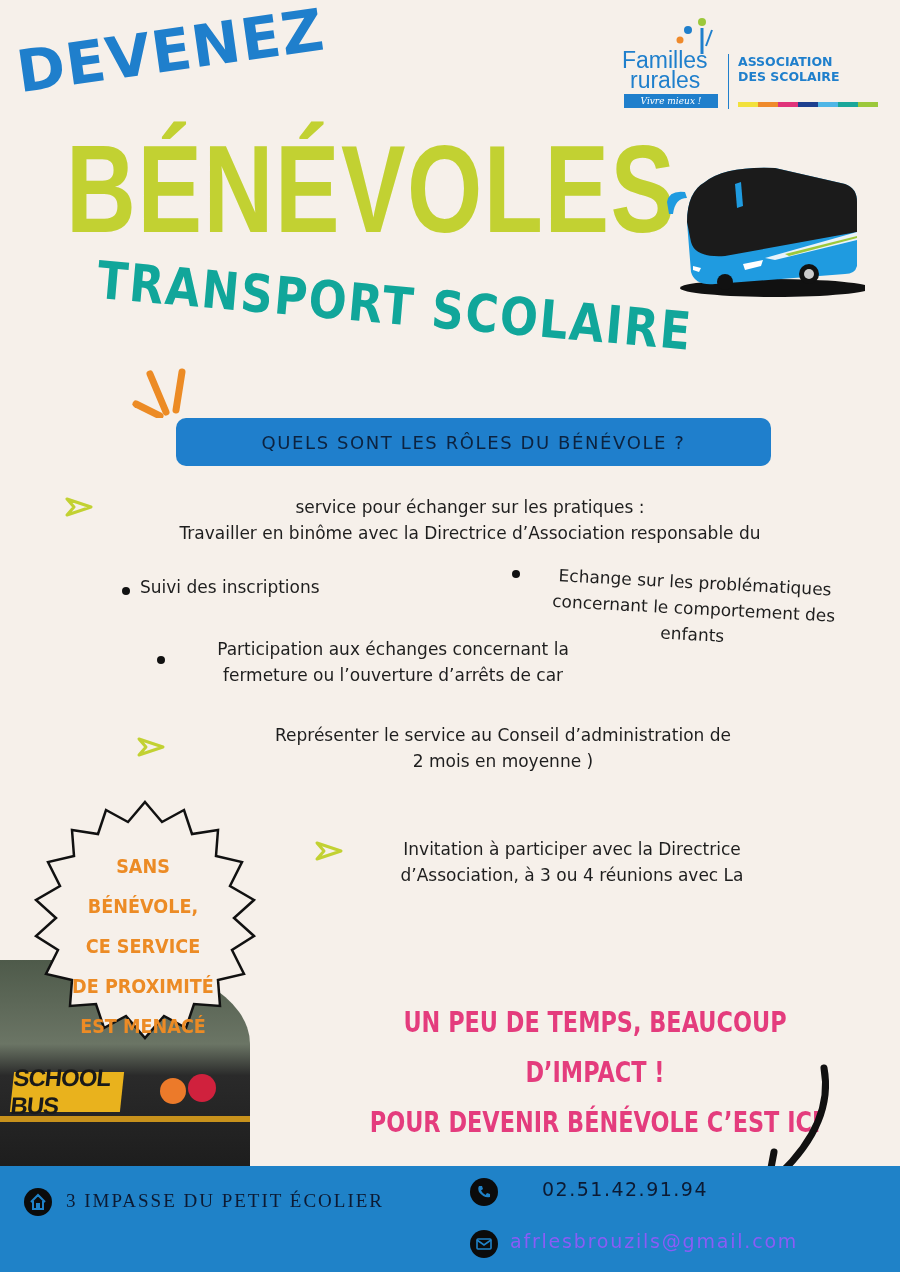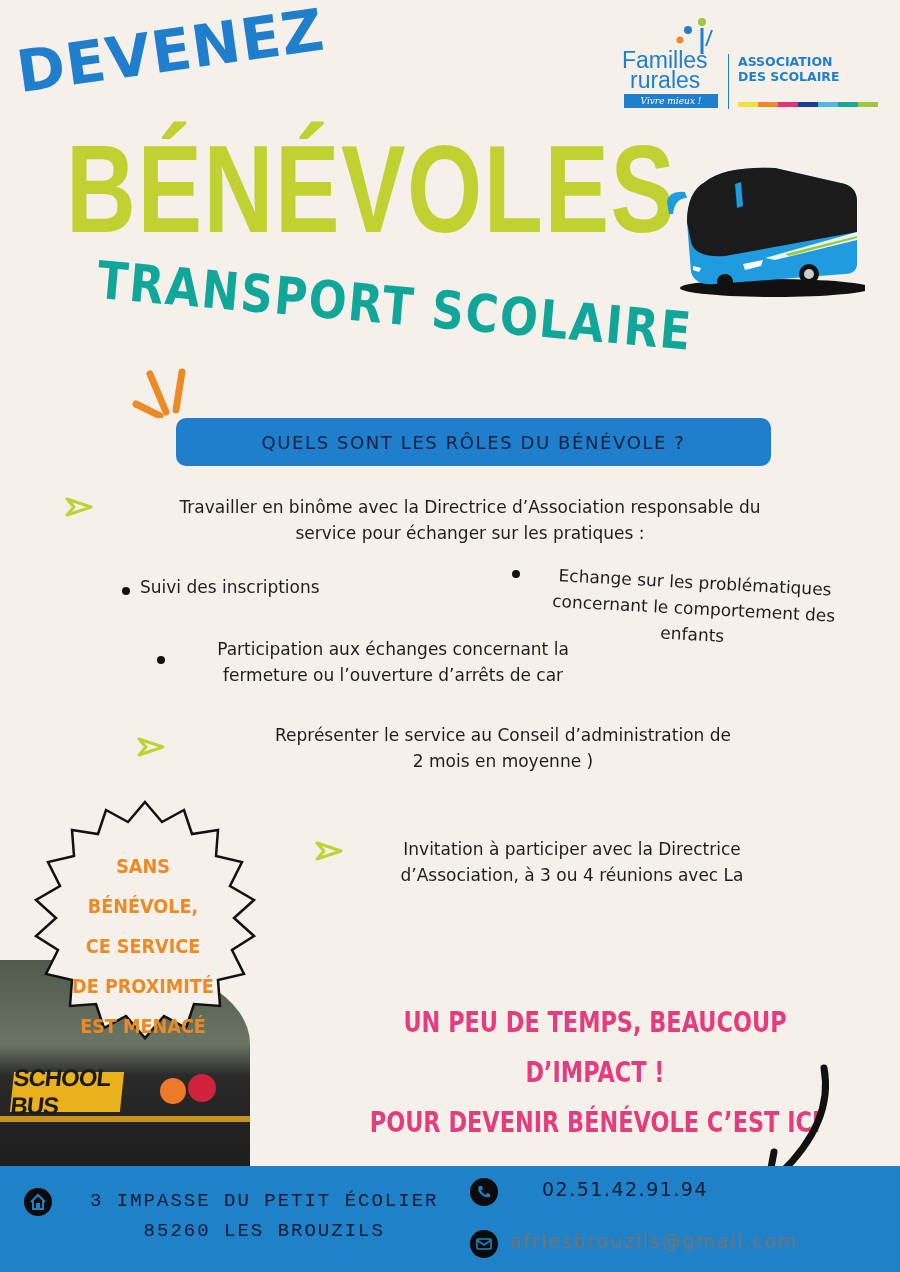--- a/index.html
+++ b/index.html
@@ -20,24 +20,24 @@
   .roles-banner { left:176px; top:418px; width:595px; height:48px; background:#1f7fcc; border-radius:10px; display:flex; align-items:center; justify-content:center; font-size:18px; letter-spacing:1.6px; color:#0c2340; font-family:"DejaVu Sans", sans-serif; }
   .arrow { width:30px; height:22px; }
   .para { font-size:17px; line-height:26px; text-align:center; color:#1e1e1e; font-family:"DejaVu Sans", sans-serif; }
   .dot { width:8px; height:8px; border-radius:50%; background:#111; }
   .burst { left:26px; top:800px; width:238px; height:240px; }
   .burst-text { left:48px; top:846px; width:190px; text-align:center; font-family:"DejaVu Sans", sans-serif; font-weight:700; color:#ec8b25; font-size:20px; line-height:40px; transform:scaleX(0.88); transform-origin:center top; }
   .schoolbus-photo { left:-40px; top:960px; width:290px; height:210px; border-radius:0 50% 0 0 / 0 40% 0 0; overflow:hidden; background:linear-gradient(#4e5a4a, #6b7565 40%, #2a2a2a 55%, #1d1d1d); }
   .impact { left:300px; top:998px; width:590px; text-align:center; font-family:"DejaVu Sans", sans-serif; font-weight:700; color:#e43c7d; font-size:28px; line-height:50px; transform:scaleX(0.8); transform-origin:center top; }
   .curved-arrow { left:760px; top:1062px; width:80px; height:130px; }
   .footer { left:0; top:1166px; width:900px; height:106px; background:#1f82c8; }
-  .foot-addr { left:66px; top:1186px; text-align:center; font-size:19px; line-height:30px; letter-spacing:2px; color:#0c1a33; font-family:Liberation Mono, monospace;margin-left:24px; }
+  .foot-addr { left:66px; top:1186px; text-align:center; font-size:19px; line-height:30px; letter-spacing:2px; color:#0c1a33; font-family:Liberation Serif, serif; }
   .foot-icon { width:28px; height:28px; border-radius:50%; background:#0b0b0b; display:flex; align-items:center; justify-content:center; }
   .foot-phone { left:506px; top:1178px; font-size:19px; letter-spacing:1.5px; color:#0c1a33;margin-left:36px; }
-  .foot-mail { left:510px; top:1230px; font-size:19px; letter-spacing:1.8px; color:#737373; }
+  .foot-mail { left:510px; top:1230px; font-size:19px; letter-spacing:1.8px; color:#8b5cf6; }
 </style>
 </head>
 <body>
 
 <div class="abs title-devenez">DEVENEZ</div>
 <div class="abs title-benevoles">BÉNÉVOLES</div>
 <div class="abs title-transport">TRANSPORT SCOLAIRE</div>
 
 <div class="abs logo">
   <svg style="position:absolute;left:52px;top:0" width="50" height="40">
@@ -90,22 +90,22 @@
 </svg>
 
 <div class="abs roles-banner">
   <span>QUELS SONT LES RÔLES DU BÉNÉVOLE ?</span>
 </div>
 
 <svg class="abs arrow" style="left:64px;top:496px" viewBox="0 0 30 22">
   <path d="M3 3 L27 11 L3 19 L10 11 Z" fill="none" stroke="#c2d132" stroke-width="3" stroke-linejoin="round"></path>
 </svg>
 <div class="abs para" style="left:100px;top:494px;width:740px">
+  <div>service pour échanger sur les pratiques :</div>
   <div>Travailler en binôme avec la Directrice d’Association responsable du</div>
-  <div>service pour échanger sur les pratiques :</div>
 </div>
 
 <div class="abs dot" style="left:122px;top:587px"></div>
 <div class="abs para" style="left:140px;top:574px;text-align:right">Suivi des inscriptions</div>
 
 <div class="abs dot" style="left:512px;top:570px"></div>
 <div class="abs para" style="left:518px;top:560px;width:356px;transform:rotate(3deg);transform-origin:left top">
   <div>Echange sur les problématiques</div>
   <div>concernant le comportement des</div>
   <div>enfants</div>
@@ -162,21 +162,20 @@
 
 <div class="abs footer"></div>
 
 <div class="abs foot-icon" style="left:24px;top:1188px">
   <svg width="18" height="18" viewBox="0 0 18 18">
       <path d="M2 9 L9 2 L16 9 M4 8 L4 16 L8 16 L8 11 L10 11 L10 16 L14 16 L14 8" fill="none" stroke="#1f82c8" stroke-width="2"></path>
     </svg>
 </div>
 <div class="abs foot-addr">
   <div>3 IMPASSE DU PETIT ÉCOLIER</div>
-  <div>85260 LES BROUZILS</div>
 </div>
 
 <div class="abs foot-icon" style="left:470px;top:1178px">
   <svg width="16" height="16" viewBox="0 0 16 16">
       <path d="M3 2 L6 2 L7 5 L5 6.5 Q6.5 9.5 9.5 11 L11 9 L14 10 L14 13 Q8 14.5 3 8 Q1.5 4 3 2Z" fill="#1f82c8"></path>
     </svg>
 </div>
 <div class="abs foot-phone">02.51.42.91.94</div>
 
 <div class="abs foot-icon" style="left:470px;top:1230px">

